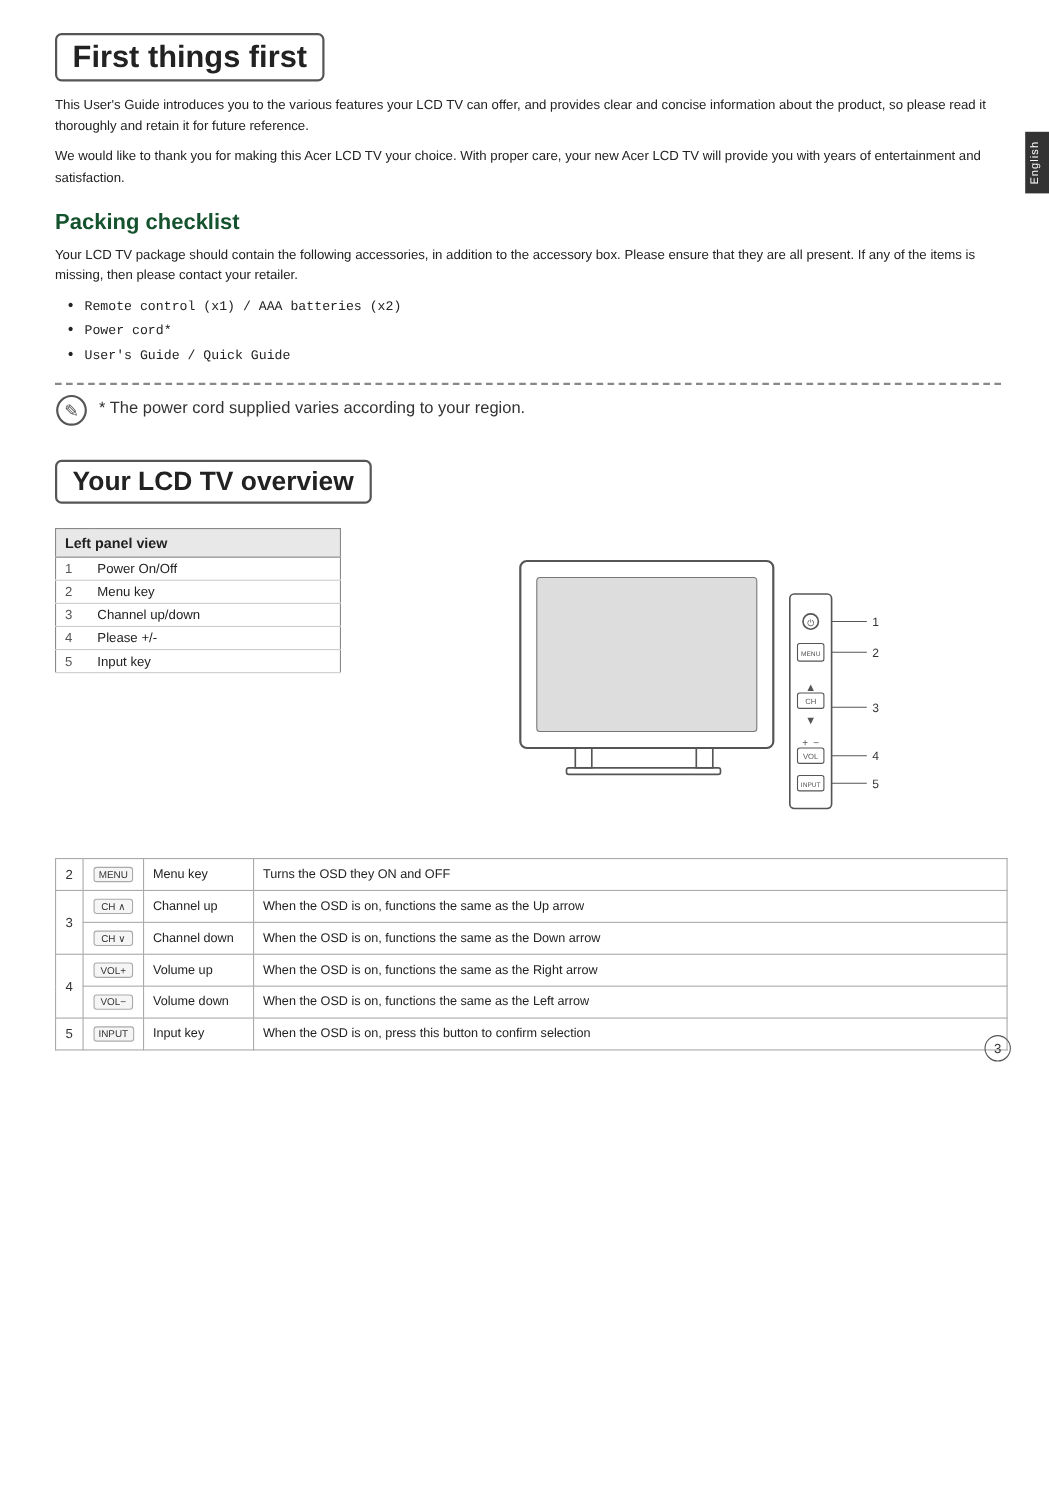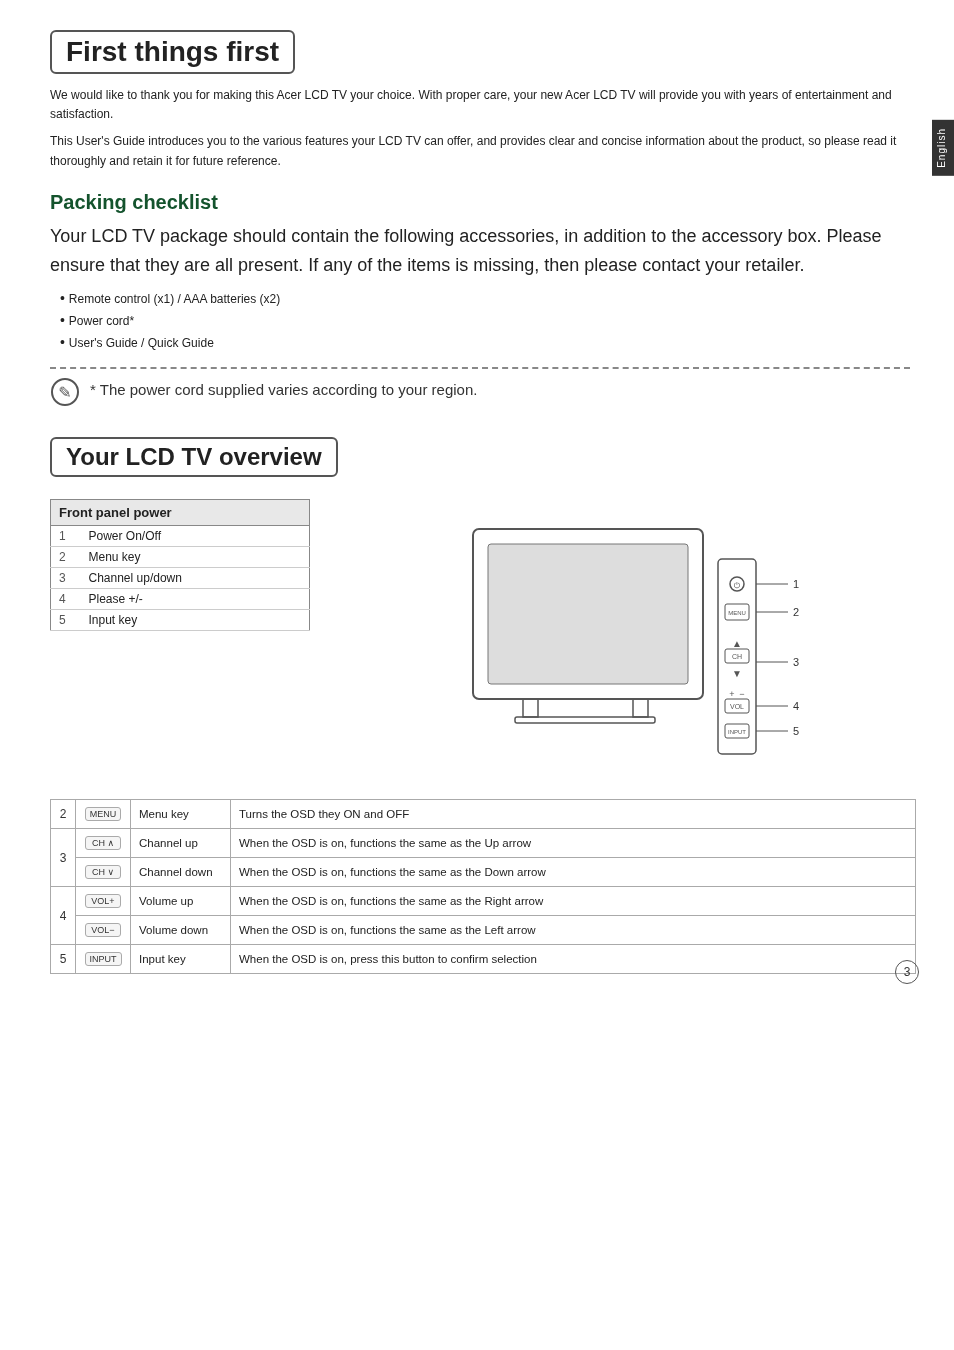--- a/index.html
+++ b/index.html
@@ -64,28 +64,29 @@
 
     
     .subsection-title {
       font-size: 20px;
       font-weight: bold;
       margin: 20px 0 8px 0;
       color: #14532d;
     }
 
     .packing-intro {
-      font-size: 18px;
+      font-size: 12px;
       line-height: 1.6;
       margin-bottom: 8px;
     }
 
     .bullet-list {
       list-style: none;
       margin-left: 10px;
+      font-family: Liberation Mono, monospace;
     }
     .bullet-list li {
       padding: 3px 0;
       font-size: 12px;
     }
     .bullet-list li::before {
       content: "• ";
       font-size: 14px;
     }
 
@@ -237,22 +238,22 @@
 
   <div class="side-tab">
     <span>English</span>
   </div>
 
   <section>
     <div class="section-title-box">
       <h1>First things first</h1>
     </div>
 
+    <p class="intro-text">This User's Guide introduces you to the various features your LCD TV can offer, and provides clear and concise information about the product, so please read it thoroughly and retain it for future reference.</p>
     <p class="intro-text">We would like to thank you for making this Acer LCD TV your choice. With proper care, your new Acer LCD TV will provide you with years of entertainment and satisfaction.</p>
-    <p class="intro-text">This User's Guide introduces you to the various features your LCD TV can offer, and provides clear and concise information about the product, so please read it thoroughly and retain it for future reference.</p>
 
     <h2 class="subsection-title">Packing checklist</h2>
     <p class="packing-intro">Your LCD TV package should contain the following accessories, in addition to the accessory box. Please ensure that they are all present. If any of the items is missing, then please contact your retailer.</p>
 
     <ul class="bullet-list">
       <li>Remote control (x1) / AAA batteries (x2)</li>
       <li>Power cord*</li>
       <li>User's Guide / Quick Guide</li>
     </ul>
 
@@ -270,21 +271,21 @@
     <div class="section-title-box">
       <h2>Your LCD TV overview</h2>
     </div>
 
     
     <div class="diagram-area">
       <div class="left-panel">
         <table class="front-panel-table">
           <tbody>
               <tr>
-            <th colspan="2">Front panel power</th>
+            <th colspan="2">Left panel view</th>
           </tr>
           <tr>
             <td>1</td>
             <td>Power On/Off</td>
           </tr>
           <tr>
             <td>2</td>
             <td>Menu key</td>
           </tr>
           <tr>

